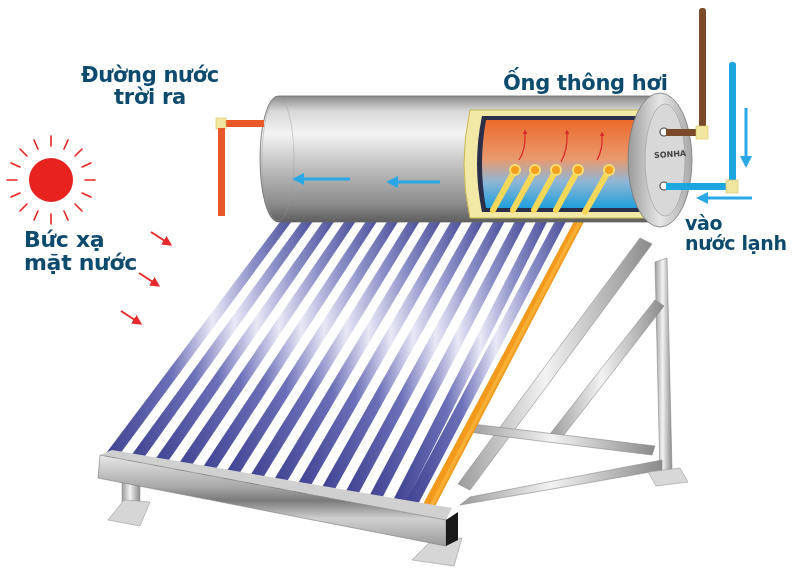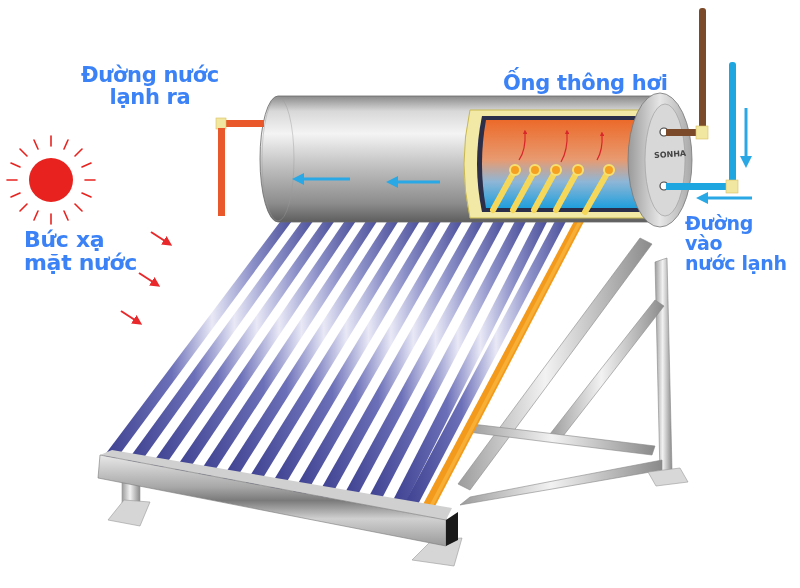--- a/index.html
+++ b/index.html
@@ -1,18 +1,18 @@
 <!DOCTYPE html>
 <html><head>
 <meta charset="utf-8">
 <style>
   html, body { margin: 0; padding: 0; background: #ffffff; }
   body { width: 800px; height: 588px; position: relative; overflow: hidden; font-family: "Liberation Sans", "DejaVu Sans", sans-serif; }
   #canvas { position: absolute; left: 0; top: 0; width: 800px; height: 588px; }
-  .label { position: absolute; color: #3b82f6; font-weight: bold; font-family: "DejaVu Sans", "Liberation Sans", sans-serif; line-height: 1.05; white-space: nowrap; letter-spacing: -0.3px; }
+  .label { position: absolute; color: #0c4a6e; font-weight: bold; font-family: "DejaVu Sans", "Liberation Sans", sans-serif; line-height: 1.05; white-space: nowrap; letter-spacing: -0.3px; }
   .label span { display: block; }
   #lbl-hot { left: 66px; top: 64px; font-size: 21px; text-align: center; width: 168px; }
   #lbl-vent { left: 503px; top: 72px; font-size: 21px; }
   #lbl-cold { left: 685px; top: 214px; font-size: 19px; }
   #lbl-sun { left: 12px; top: 228px; font-size: 22px; margin-left: 12px; }
   .brand { position: absolute; left: 654px; top: 150px; font-size: 8px; font-weight: bold; color: #444; transform: rotate(-4deg); font-family: "DejaVu Sans", sans-serif; }
 </style>
 </head>
 <body>
 
@@ -260,29 +260,28 @@
     <line x1="151" y1="232" x2="168" y2="243" marker-end="url(#arrowRedThin)"></line>
     <line x1="139" y1="273" x2="156" y2="284" marker-end="url(#arrowRedThin)"></line>
     <line x1="121" y1="311" x2="138" y2="322" marker-end="url(#arrowRedThin)"></line>
   </g>
 </svg>
 
 <div class="brand">SONHA</div>
 
 <div class="label" id="lbl-hot">
   <span>Đường  nước</span>
-  <span>lạnh ra</span>
+  <span>trời ra</span>
 </div>
 
 <div class="label" id="lbl-vent">
   <span>Ống thông hơi</span>
 </div>
 
 <div class="label" id="lbl-cold">
-  <span>Đường</span>
   <span>vào</span>
   <span>nước lạnh</span>
 </div>
 
 <div class="label" id="lbl-sun">
   <span>Bức xạ</span>
   <span>mặt nước</span>
 </div>
 
 </body></html>

